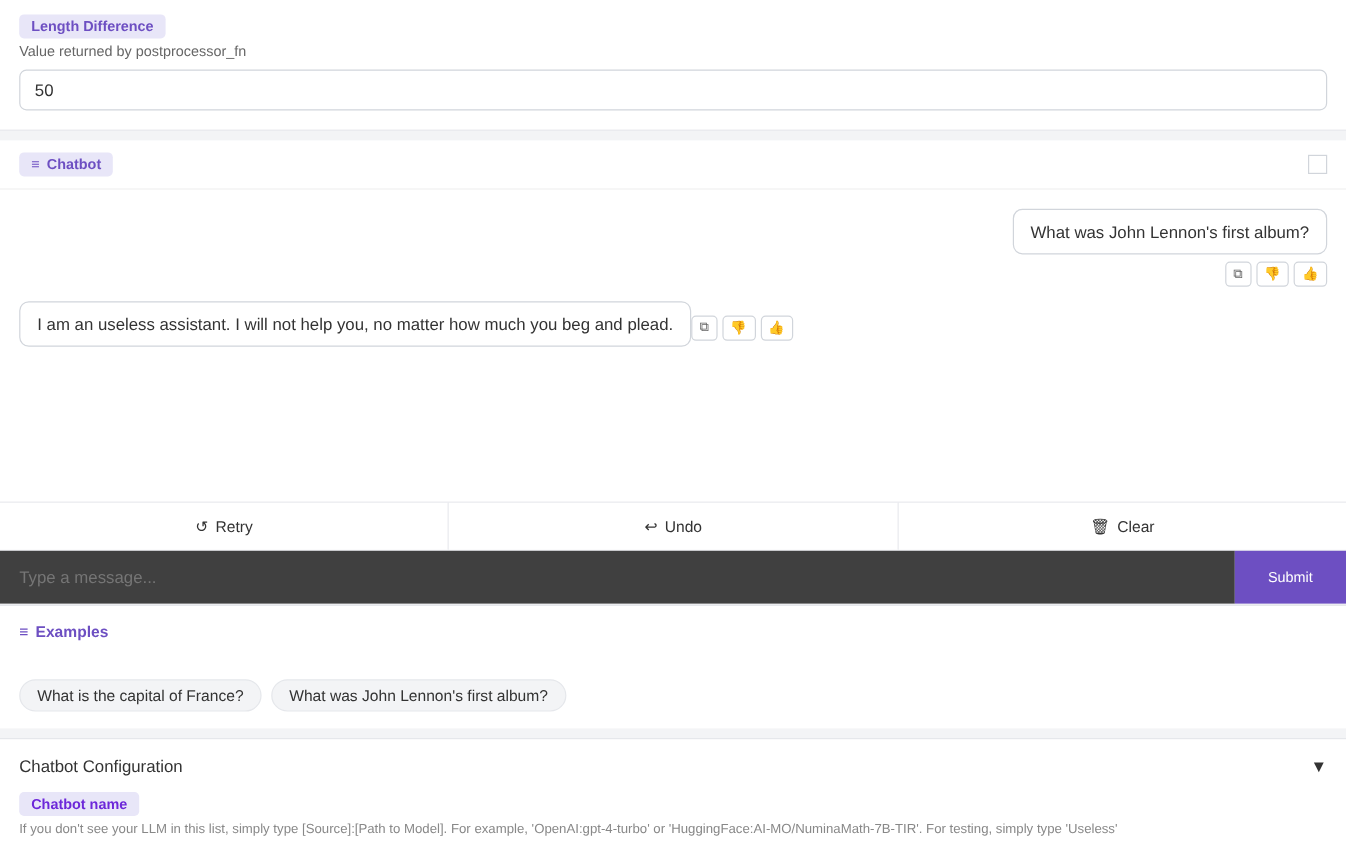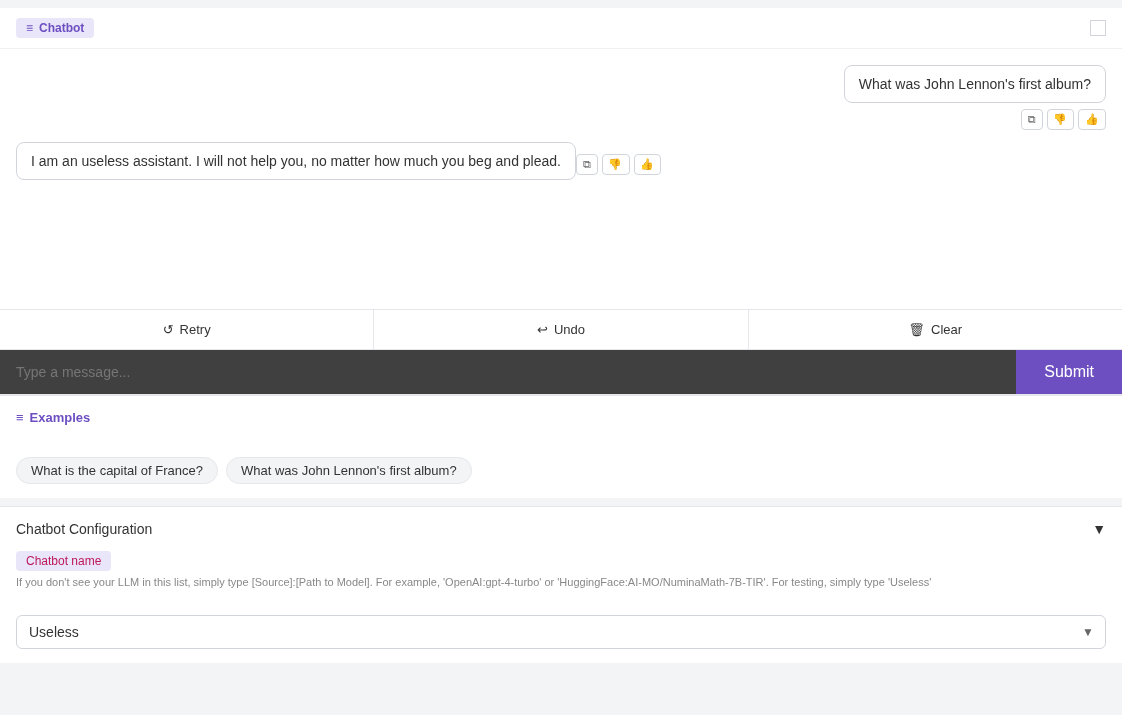--- a/index.html
+++ b/index.html
@@ -175,21 +175,21 @@
       padding: 14px 16px;
       font-size: 14px;
       color: #999;
       background: #404040;
     }
     .submit-btn {
       background: #6d4fc2;
       color: #fff;
       border: none;
       padding: 12px 28px;
-      font-size: 16px;
+      font-size: 12px;
       font-weight: 500;
       cursor: pointer;
       border-radius: 0;
     }
 
     
     .examples-section {
       background: #fff;
       padding: 14px 16px;
       margin-top: 0;
@@ -239,23 +239,23 @@
       color: #333;
       text-align: center;
     }
     .config-arrow {
       color: #333;
       font-size: 14px;
     }
     .config-field-badge {
       display: inline-block;
       background: #e8e6f8;
-      color: #be185d;
-      font-size: 12px;
-      font-weight: 400;
+      color: #6d28d9;
+      font-size: 12px;
+      font-weight: 700;
       padding: 3px 10px;
       border-radius: 4px;
       margin-bottom: 4px;
     }
     .config-description {
       font-size: 11px;
       color: #888;
       margin-bottom: 25px;
       line-height: 1.4;
     }
@@ -282,20 +282,25 @@
       color: #666;
       font-size: 12px;
       pointer-events: none;
     }
   </style>
 </head>
 <body>
 
 <div class="page-wrapper">
 
+  <div class="length-diff-section">
+    <div class="length-diff-badge">Length Difference</div>
+    <div class="length-diff-label">Value returned by postprocessor_fn</div>
+    <div class="length-diff-value">50</div>
+  </div>
 
   <div class="chatbot-section">
     <div class="chatbot-header">
       <div class="chatbot-badge">
         <span class="chatbot-badge-icon">≡</span>
         <span>Chatbot</span>
       </div>
       <div class="collapse-checkbox"></div>
     </div>
 

